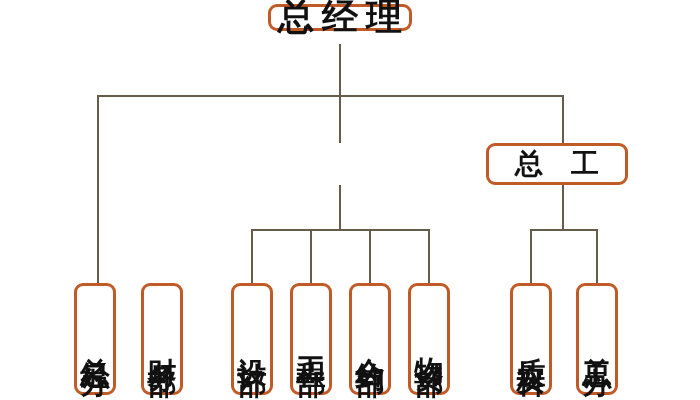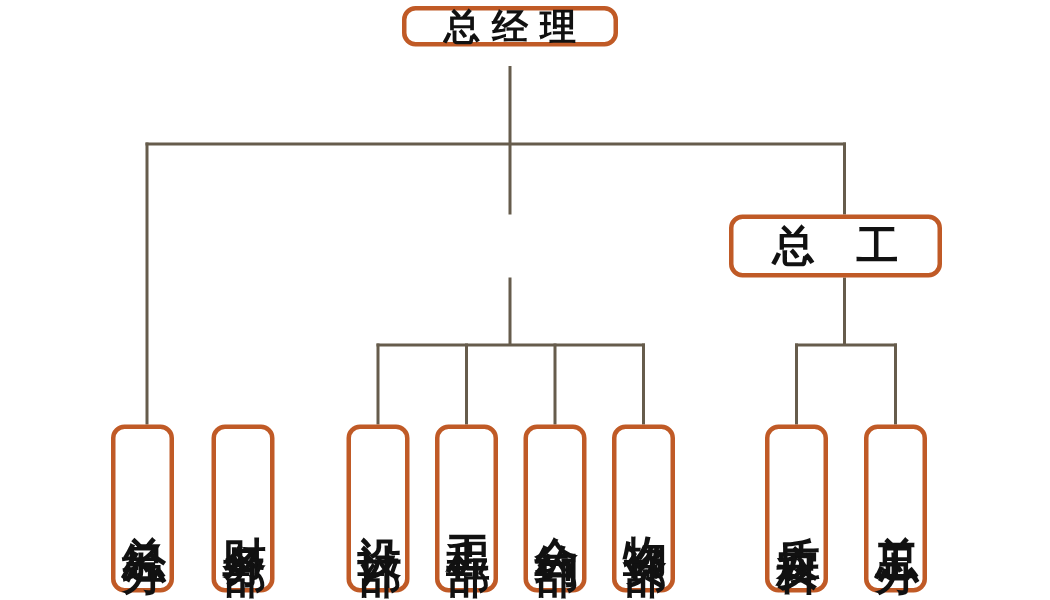--- a/index.html
+++ b/index.html
@@ -44,21 +44,21 @@
     border-radius: 9px;
     display: flex;
     align-items: center;
     justify-content: center;
     color: var(--text-color, #111111);
     font-weight: 700;
   }
   .box .label { white-space: nowrap; }
 
   
-  .box-gm  { left: 268px; top: 4px;   width: 144px; height: 27px; font-size: 24px; }
+  .box-gm  { left: 268px; top: 4px;   width: 144px; height: 27px; font-size: 36px; }
   .box-dgm { left: 268px; top: 143px; width: 144px; height: 42px; font-size: 28px; }
   .box-ce  { left: 486px; top: 143px; width: 142px; height: 42px; font-size: 28px; text-align: center; }
   .box-gm .label  { letter-spacing: 8px; margin-left: 8px; }
   .box-dgm .label { letter-spacing: 4px; margin-left: 4px; }
   .box-ce .label  { letter-spacing: 0; }
 
   
   .box.v {
     top: 283px;
     width: 42px;

